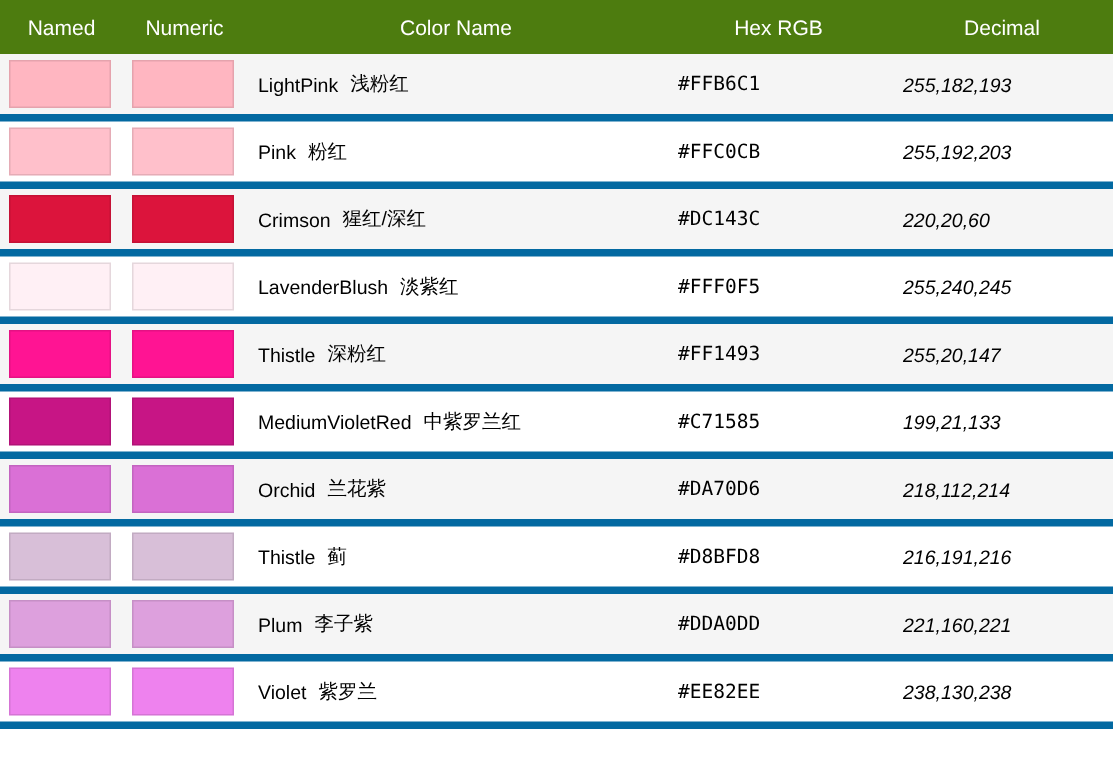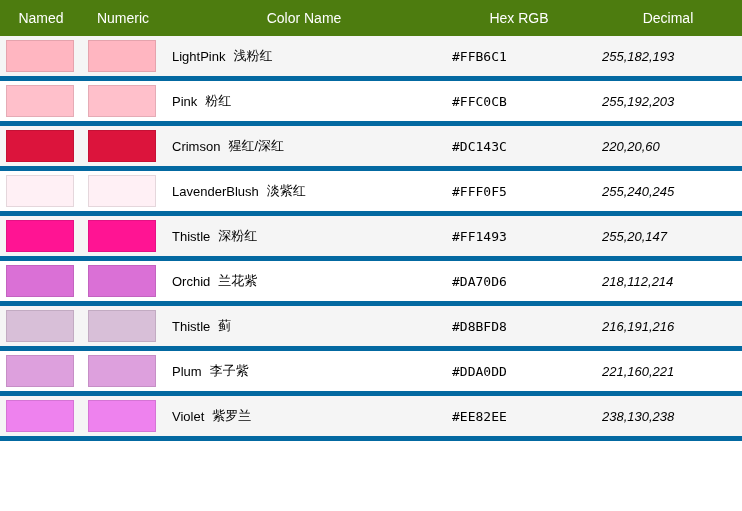--- a/index.html
+++ b/index.html
@@ -165,20 +165,36 @@
             <div class="color-name-cell">
               <span class="color-name-en">Thistle</span>
               <span class="color-name-zh">深粉红</span>
             </div>
           </td>
           <td class="hex">#FF1493</td>
           <td class="decimal">255,20,147</td>
         </tr>
         <tr>
           <td class="swatch-cell">
+            <span class="swatch" style="background-color: rgb(199, 21, 133);"></span>
+          </td>
+          <td class="swatch-cell">
+            <span class="swatch" style="background-color: rgb(199, 21, 133);"></span>
+          </td>
+          <td>
+            <div class="color-name-cell">
+              <span class="color-name-en">MediumVioletRed</span>
+              <span class="color-name-zh">中紫罗兰红</span>
+            </div>
+          </td>
+          <td class="hex">#C71585</td>
+          <td class="decimal">199,21,133</td>
+        </tr>
+        <tr>
+          <td class="swatch-cell">
             <span class="swatch" style="background-color: rgb(218, 112, 214);"></span>
           </td>
           <td class="swatch-cell">
             <span class="swatch" style="background-color: rgb(218, 112, 214);"></span>
           </td>
           <td>
             <div class="color-name-cell">
               <span class="color-name-en">Orchid</span>
               <span class="color-name-zh">兰花紫</span>
             </div>

